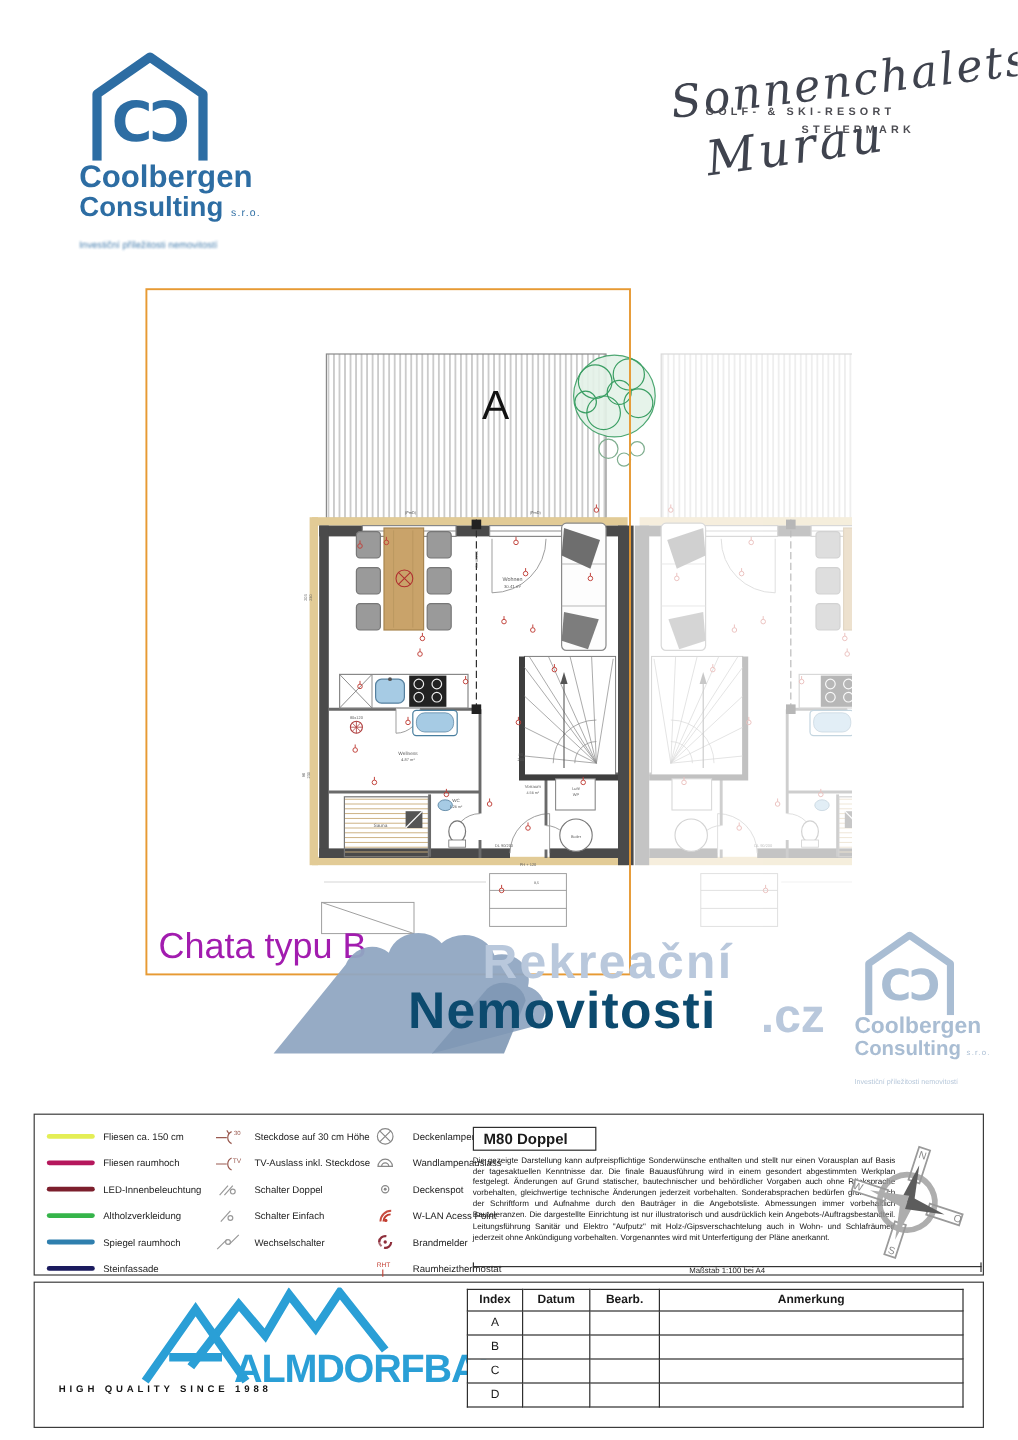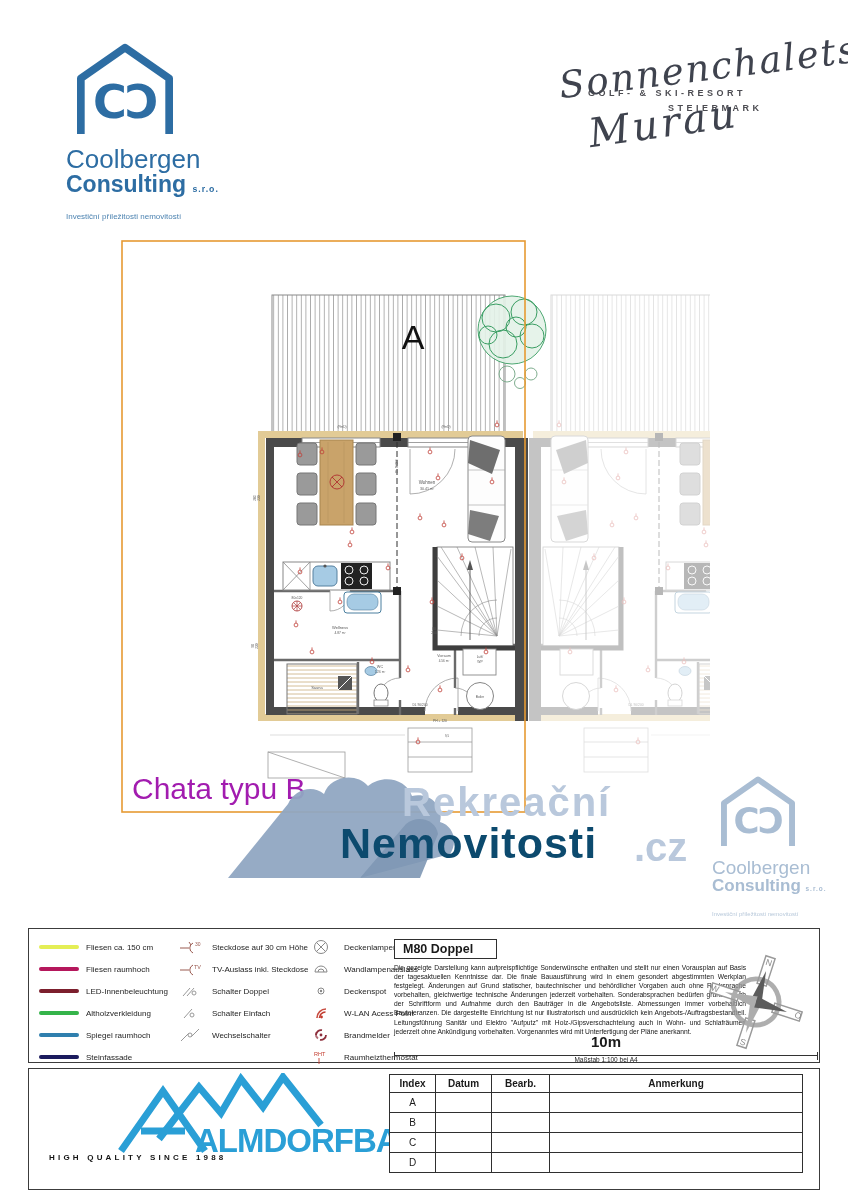--- a/index.html
+++ b/index.html
@@ -3,23 +3,23 @@
 <meta charset="utf-8">
 <style>
   html,body{margin:0;padding:0}
   body{width:848px;height:1200px;position:relative;background:#fff;overflow:hidden;
        font-family:"Liberation Sans",sans-serif;color:#1a1a1a}
   .abs{position:absolute}
 
   
   .cb{position:absolute}
   .cb svg{display:block}
-  .cb .cb-name{font-weight:normal;line-height:1.02;margin-top:12px}
+  .cb .cb-name{font-weight:bold;line-height:1.02;margin-top:0}
   .cb .cb-sub{font-weight:bold;line-height:1.02}
-  .cb .cb-sro{font-size:.38em;font-weight:bold;letter-spacing:1px}
+  .cb .cb-sro{font-size:.38em;font-weight:normal;letter-spacing:1px}
   .cb .cb-tag{filter:blur(.7px);opacity:.85;margin-top:16px;white-space:nowrap}
   #cb-top{left:66px;top:38px;color:#2d6da3}
   #cb-top .cb-name{font-size:26px}
   #cb-top .cb-sub{font-size:23px}
   #cb-top .cb-tag{font-size:8px}
   #cb-bot{left:712px;top:772px;color:#a9bdd3}
   #cb-bot .cb-name{font-size:19px}
   #cb-bot .cb-sub{font-size:17px}
   #cb-bot .cb-tag{font-size:6px;filter:blur(.6px)}
 
@@ -517,21 +517,20 @@
       <polygon points="86,50 52,56 52,44" fill="#5c5c5c" stroke="none"></polygon>
       <g font-size="9" fill="#8a8a8a" stroke="none" text-anchor="middle" font-family="Liberation Sans">
         <text x="52" y="10">N</text>
         <text x="98" y="53">O</text>
         <text x="52" y="97">S</text>
         <text x="7" y="53">W</text>
       </g>
     </g>
   </svg>
 
-  <div id="tb-scale-len">10m</div>
   <div id="tb-scale-line"></div>
   <div id="tb-scale-note">Maßstab 1:100 bei A4</div>
 </div>
 
 <div class="sheet-box" id="box2">
   <svg id="almdorf" width="300" height="82" viewBox="0 0 300 82">
     <g fill="none" stroke="#2a9fd6" stroke-width="7" stroke-linejoin="miter">
       <path d="M52,66 L92,14 L114,40 L134,6 L156,34 L176,4 L214,52"></path>
       <path d="M14,78 L56,18 L98,78"></path>
       <path d="M34,58 H78"></path>

